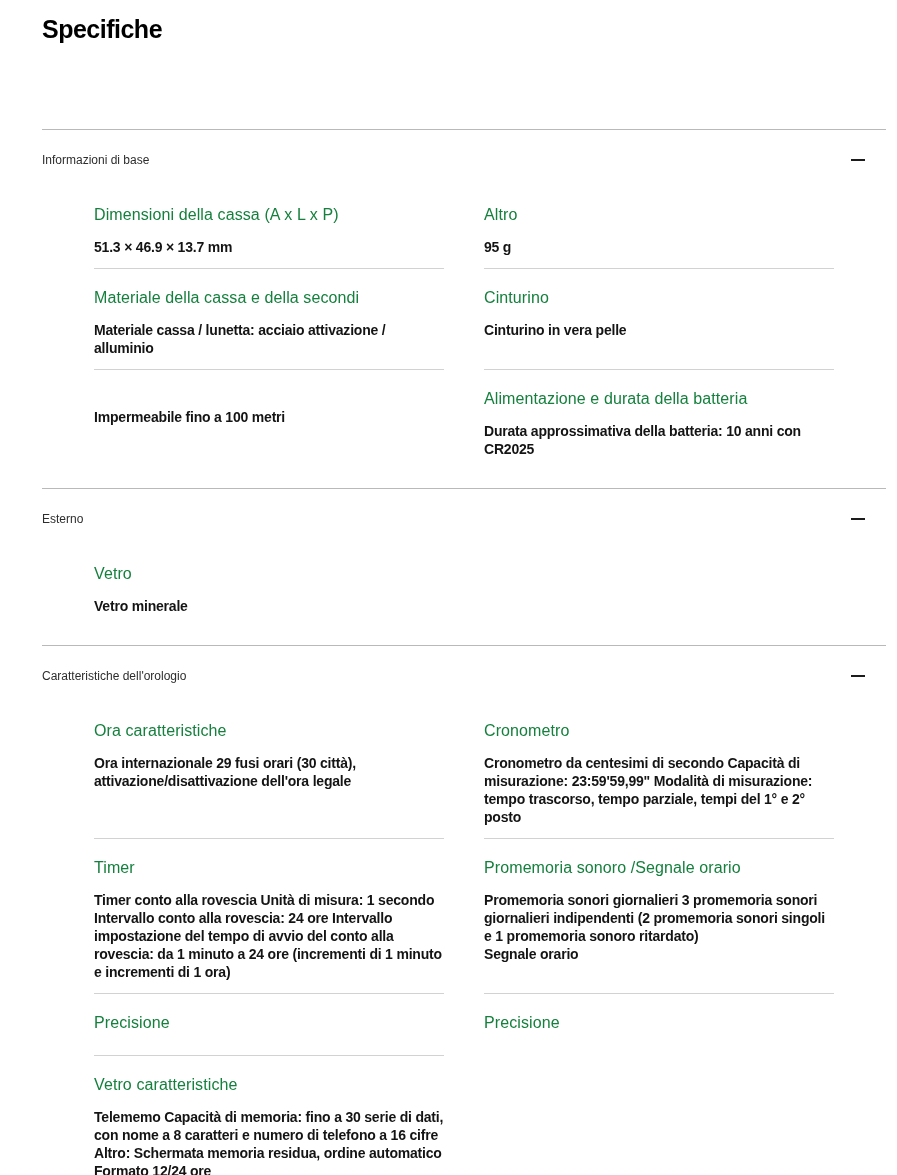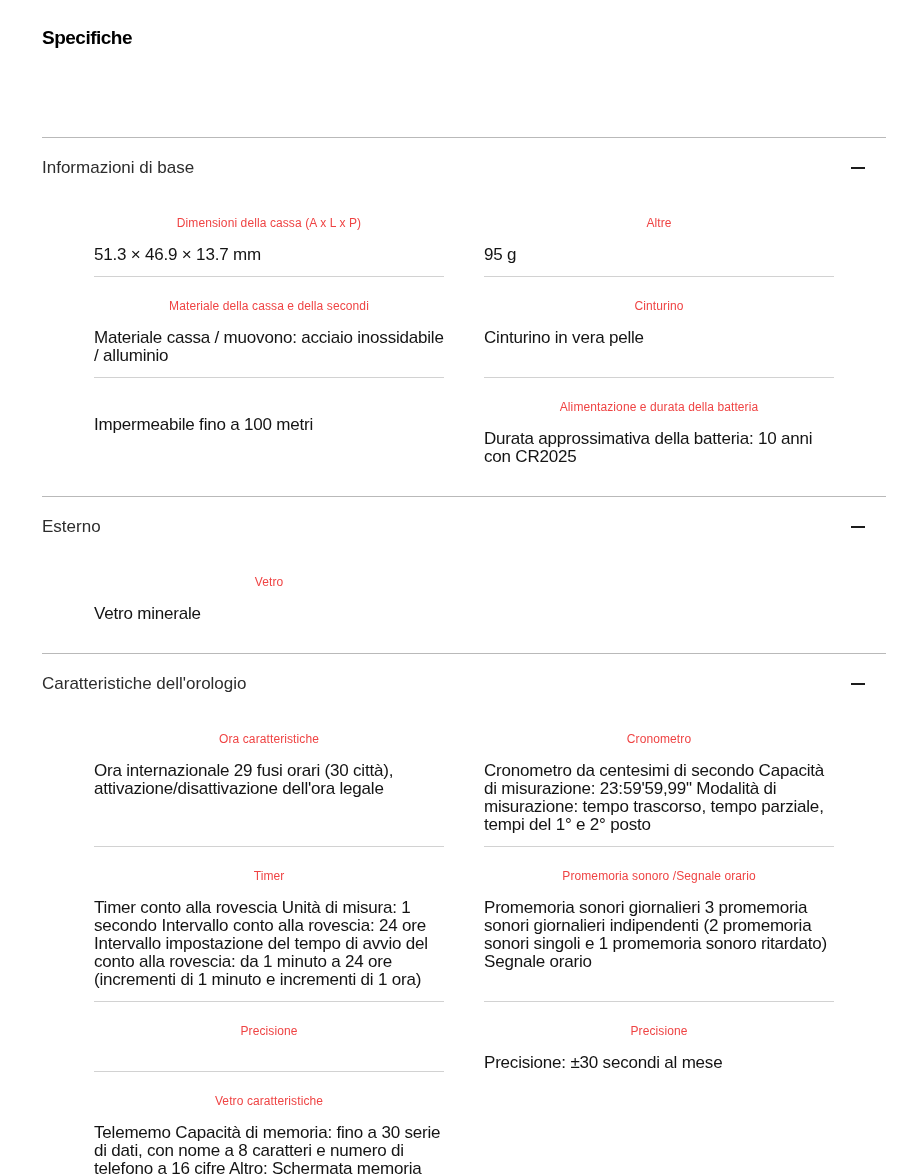--- a/index.html
+++ b/index.html
@@ -8,40 +8,40 @@
     background: #ffffff;
     font-family: "Liberation Sans", sans-serif;
     color: #141414;
   }
   .page {
     width: 897px;
     box-sizing: border-box;
     padding: 0 11px 20px 42px;
   }
   .page-title {
-    font-size: 19px;
+    font-size: 25px;
     font-weight: 700;
     letter-spacing: -0.5px;
     color: #000000;
     margin: 0;
-    padding-top: 22px;
+    padding-top: 14px;
     line-height: 31px;
   }
   .title-spacer { height: 84px; }
   .section {
     border-top: 1px solid #b9b9b9;
   }
   .section-header {
     display: flex;
     justify-content: space-between;
     align-items: center;
     padding: 18px 16px 0 0;
   }
   .section-title {
-    font-size: 17px;
+    font-size: 12px;
     font-weight: 400;
     color: #2d2d2d;
     line-height: 20px;
   }
   .collapse-btn {
     background: none;
     border: none;
     padding: 0;
     width: 24px;
     height: 24px;
@@ -66,30 +66,29 @@
   }
   .spec {
     border-bottom: 1px solid #d2d2d2;
     padding-bottom: 12px;
   }
   .spec.no-line {
     border-bottom: none;
     padding-bottom: 0;
   }
   .spec-label {
-    font-size: 12px;
-    color: #ef4444;
+    font-size: 16px;
+    color: #15803d;
     line-height: 14px;
     margin-bottom: 13px;
     letter-spacing: 0.1px;
-    text-align: center;
   }
   .spec-value {
-    font-size: 17px;
-    font-weight: 400;
+    font-size: 14px;
+    font-weight: 700;
     color: #141414;
     line-height: 18px;
     letter-spacing: -0.2px;
     white-space: pre-line;
     margin-top: 16px;
   }
 </style>
 </head>
 <body>
 
@@ -104,26 +103,26 @@
       <button class="collapse-btn">
         <span class="minus-bar"></span>
       </button>
     </div>
     <div class="section-body">
       <div class="spec">
         <div class="spec-label">Dimensioni della cassa (A x L x P)</div>
         <div class="spec-value">51.3 × 46.9 × 13.7 mm</div>
       </div>
       <div class="spec">
-        <div class="spec-label">Altre</div>
+        <div class="spec-label">Altro</div>
         <div class="spec-value">95 g</div>
       </div>
       <div class="spec">
         <div class="spec-label">Materiale della cassa e della secondi</div>
-        <div class="spec-value">Materiale cassa / muovono: acciaio inossidabile / alluminio</div>
+        <div class="spec-value">Materiale cassa / lunetta: acciaio attivazione / alluminio</div>
       </div>
       <div class="spec">
         <div class="spec-label">Cinturino</div>
         <div class="spec-value">Cinturino in vera pelle</div>
       </div>
       <div class="spec no-line">
         <div class="spec-value">Impermeabile fino a 100 metri</div>
       </div>
       <div class="spec no-line">
         <div class="spec-label">Alimentazione e durata della batteria</div>
@@ -170,21 +169,20 @@
       <div class="spec">
         <div class="spec-label">Promemoria sonoro /Segnale orario</div>
         <div class="spec-value">Promemoria sonori giornalieri 3 promemoria sonori giornalieri indipendenti (2 promemoria sonori singoli e 1 promemoria sonoro ritardato)
 Segnale orario</div>
       </div>
       <div class="spec">
         <div class="spec-label">Precisione</div>
       </div>
       <div class="spec no-line">
         <div class="spec-label">Precisione</div>
-        <div class="spec-value">Precisione: ±30 secondi al mese</div>
       </div>
       <div class="spec no-line">
         <div class="spec-label">Vetro caratteristiche</div>
         <div class="spec-value">Telememo Capacità di memoria: fino a 30 serie di dati, con nome a 8 caratteri e numero di telefono a 16 cifre Altro: Schermata memoria residua, ordine automatico
 Formato 12/24 ore
 Indicazione dell'ora regolare: Analogico: 2 lancette (ora, minuti; le lancette si muovono ogni 20 secondi) Digitale: ora, minuto, secondo, am/pm, mese, data, giorno del mese</div>
       </div>
     </div>
   </section>
 

